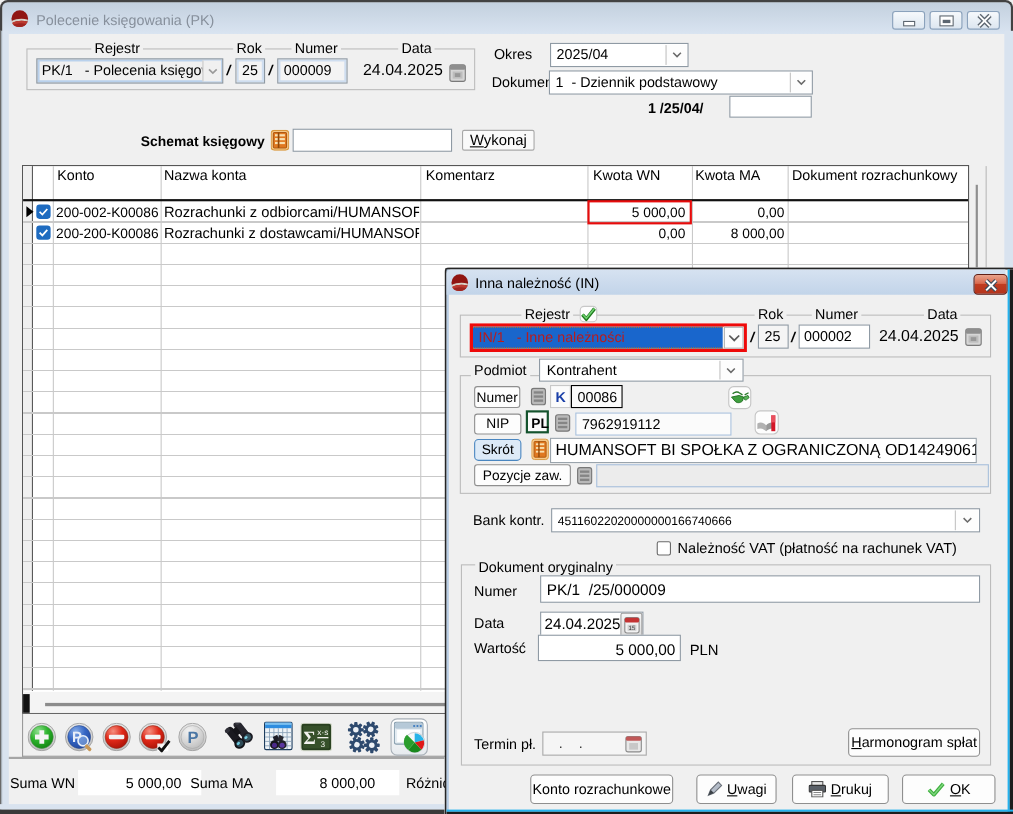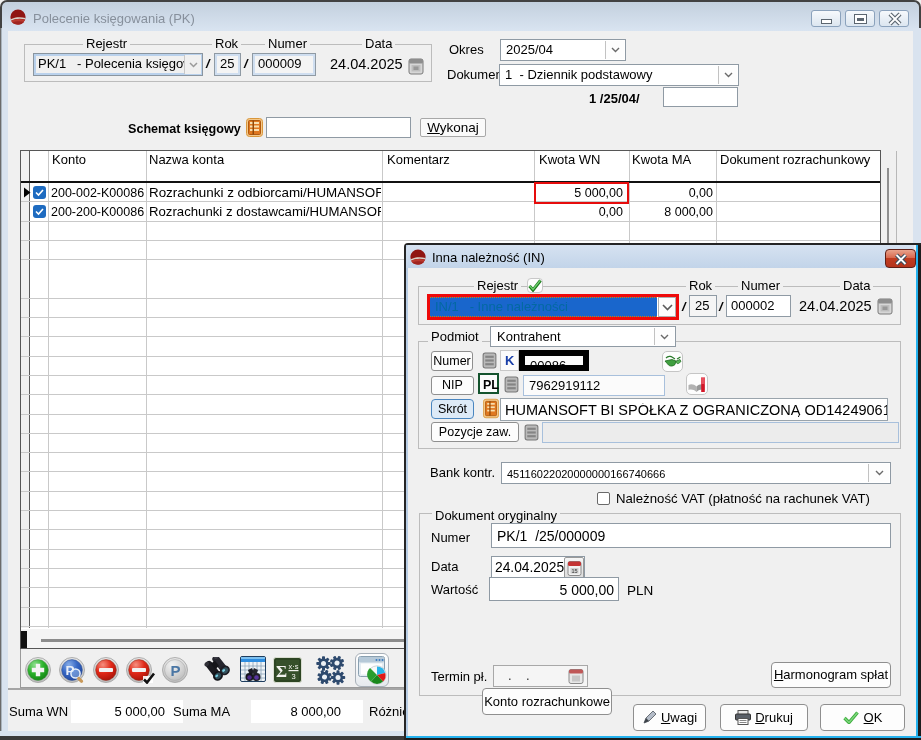--- a/index.html
+++ b/index.html
@@ -352,21 +352,21 @@
 <svg class="abs" style="left:528px;top:279px" width="14" height="13" viewBox="0 0 14 13">
 <path d="M1.5 7 L5 11 L12.5 1.5" fill="none" stroke="#1d7a1d" stroke-width="3.2"></path>
 <path d="M1.5 6.6 L5 10.4 L12.3 1.4" fill="none" stroke="#6fd06f" stroke-width="1.4"></path>
 </svg>
 <div class="gblab" style="left:686px;top:279px">Rok</div>
 <div class="gblab" style="left:738px;top:279px">Numer</div>
 <div class="gblab" style="left:840px;top:279px">Data</div>
 
 <div class="abs" style="left:427px;top:294px;width:252px;height:26px;border:3px solid #ee0a0a;background:#fff">
  <div class="abs" style="left:0;top:0;width:227px;height:20px;background:#1966cc;border-top:1px dotted #e07800;border-bottom:1px dotted #e07800"></div>
- <div class="lbl" style="left:5px;top:3px;color:#0369a1">IN/1&nbsp;&nbsp; - Inne należności</div>
+ <div class="lbl" style="left:5px;top:3px;color:#b91c1c">IN/1&nbsp;&nbsp; - Inne należności</div>
  <div class="abs" style="left:228px;top:0;width:18px;height:20px;background:#fdfdfd;border:1px solid #b0b0b0">
       <svg style="position:absolute;left:3px;top:6px" width="11" height="7" viewBox="0 0 11 7">
         <path d="M1 1 L5.5 5.5 L10 1" fill="none" stroke="#5a5a5a" stroke-width="1.6"></path>
       </svg>
     </div>
 </div>
 <div class="lbl" style="left:682px;top:300px;font-weight:bold;font-style:italic">/</div>
 <div class="abs" style="left:689px;top:295px;width:28px;height:22px;background:#f5f5f5;border:1px solid #8f9aa4">
     <div class="lbl" style="left:5px;top:3px">25</div>
   </div>
@@ -396,21 +396,21 @@
 <div class="btn" style="left:431px;top:351px;width:42px;height:20px;line-height:18px;border-radius:3px;font-size:12.5px">Numer</div>
 <svg class="abs" style="left:482px;top:352px" width="15" height="17" viewBox="0 0 14 16">
 <rect x="1" y="1" width="12" height="14" rx="2" fill="#b9b9b9" stroke="#787878"></rect>
 <rect x="3" y="3.5" width="8" height="2" fill="#858585"></rect>
     <rect x="3" y="7" width="8" height="2" fill="#858585"></rect>
     <rect x="3" y="10.5" width="8" height="2" fill="#858585"></rect>
 </svg>
 <div class="abs" style="left:500px;top:350px;width:19px;height:21px;background:#fbfbfb;border:1px solid #c8c8c8">
     <div class="lbl" style="left:4px;top:3px;font-weight:bold;color:#1a3fa8">K</div>
   </div>
-<div class="abs" style="left:519px;top:350px;width:70px;height:21px;background:#fbfbfb;border:6px solid #000000">
+<div class="abs" style="left:519px;top:350px;width:47px;height:21px;background:#fbfbfb;border:1px solid #000000">
     <div class="lbl" style="left:5px;top:3px">00086</div>
   </div>
 <div class="abs" style="left:662px;top:351px;width:21px;height:21px;background:#fdfdfd;border:1px solid #c5c5c5;border-radius:5px">
 <svg style="position:absolute;left:1px;top:3px" width="18" height="13" viewBox="0 0 18 13">
 <path d="M2 3 C4 1 7 1 8 2 L11 4" fill="none" stroke="#2a7a2a" stroke-width="1.2"></path>
 <path d="M16.5 2 L13 4" fill="none" stroke="#2a7a2a" stroke-width="1.2"></path>
 <path d="M1 6 L8 4.5 L12 6 L11 9.5 C9 11.5 6 11.5 4.5 10 Z" fill="#3f9f3f" stroke="#1d6b1d" stroke-width="0.8"></path>
 <path d="M12 6 L16 4.5 L17 6.5 L14.5 8.5 C13 9 12.3 8 12 6 Z" fill="#5ab55a" stroke="#1d6b1d" stroke-width="0.7"></path>
 </svg>
 </div>
@@ -501,21 +501,21 @@
 <div class="abs" style="left:493px;top:665px;width:95px;height:22px;background:#f5f5f5;border:1px solid #a8a8a8">
  <div class="lbl" style="left:14px;top:3px;color:#333">.&nbsp;&nbsp;&nbsp;&nbsp;.</div>
  <svg style="position:absolute;right:3px;top:2px" width="16" height="17" viewBox="0 0 16 17">
       <rect x="1" y="1.5" width="14" height="14" rx="2" fill="#e8e8e8" stroke="#8a8a8a"></rect>
       <rect x="1" y="1.5" width="14" height="4" rx="1.5" fill="#c05858"></rect>
       <rect x="4" y="7.5" width="8" height="6" fill="#c8c8c8"></rect>
     </svg>
 </div>
 <div class="btn" style="left:771px;top:662px;width:120px;height:26px;line-height:24px"><u>H</u>armonogram spłat</div>
 
-<div class="btn" style="left:482px;top:688px;width:130px;height:27px;line-height:25px">Konto rozrachunkowe</div>
+<div class="btn" style="left:482px;top:704px;width:130px;height:27px;line-height:25px">Konto rozrachunkowe</div>
 <div class="btn" style="left:633px;top:704px;width:73px;height:27px;line-height:25px">
 <svg style="position:relative;top:3px;margin-right:4px" width="15" height="15" viewBox="0 0 15 15">
       <path d="M2 13 L4 8 L11 1 L14 4 L7 11 Z" fill="#b4bcc8" stroke="#6a7078" stroke-width="1"></path>
       <path d="M2 13 L4 8 L7 11 Z" fill="#3c4248"></path>
     </svg><u>U</u>wagi</div>
 <div class="btn" style="left:720px;top:704px;width:88px;height:27px;line-height:25px">
 <svg style="position:relative;top:3px;margin-right:4px" width="16" height="15" viewBox="0 0 16 15">
       <rect x="3" y="0.5" width="10" height="4" fill="#e8e8e8" stroke="#555"></rect>
       <rect x="0.5" y="4" width="15" height="6" rx="1" fill="#5a6068" stroke="#333"></rect>
       <rect x="3" y="8.5" width="10" height="6" fill="#fff" stroke="#555"></rect>

